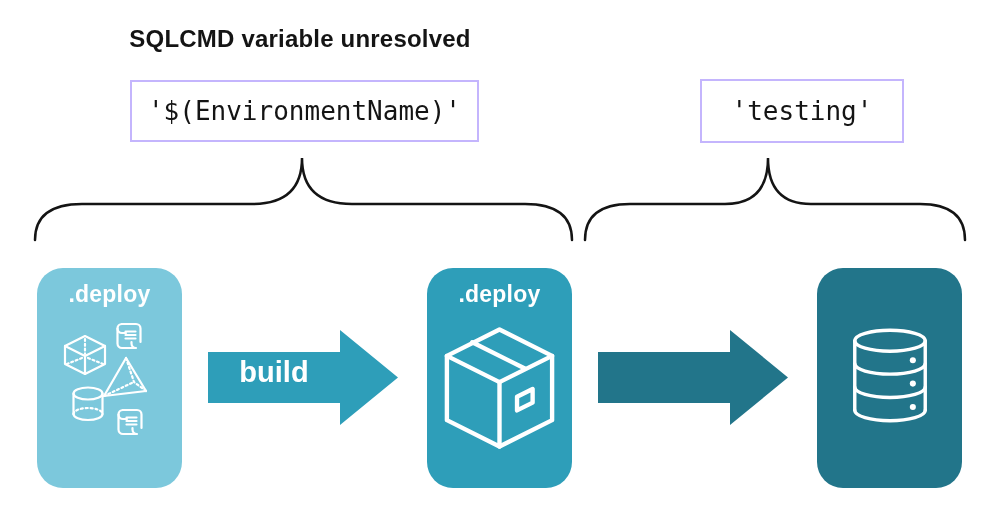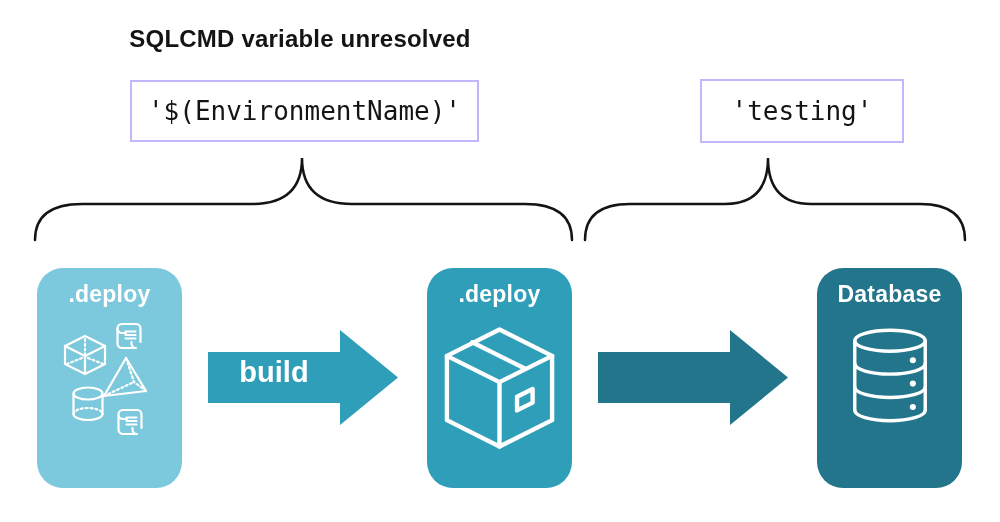--- a/index.html
+++ b/index.html
@@ -114,21 +114,20 @@
     </svg>
   </div>
 
   <div class="arrow" id="arrow-deploy">
     <svg viewBox="0 0 190 95" width="190" height="95">
       <polygon points="0,22 132,22 132,0 190,47.5 132,95 132,73 0,73" fill="#22758a"></polygon>
     </svg>
   </div>
 
   <div class="card" id="card-database">
-    <div class="card-title">Database</div>
     <svg class="card-icon" id="database-icon" viewBox="0 0 84 100">
       <g class="outline w3">
         <ellipse cx="42" cy="13" rx="37" ry="11"></ellipse>
         <path d="M5 13 V86 M79 13 V86"></path>
         <path d="M5 86 A37 11 0 0 0 79 86"></path>
         <path d="M5 37 A37 11 0 0 0 79 37"></path>
         <path d="M5 61.5 A37 11 0 0 0 79 61.5"></path>
       </g>
       <circle cx="66" cy="33.5" r="3.2" fill="#ffffff"></circle>
       <circle cx="66" cy="58" r="3.2" fill="#ffffff"></circle>

